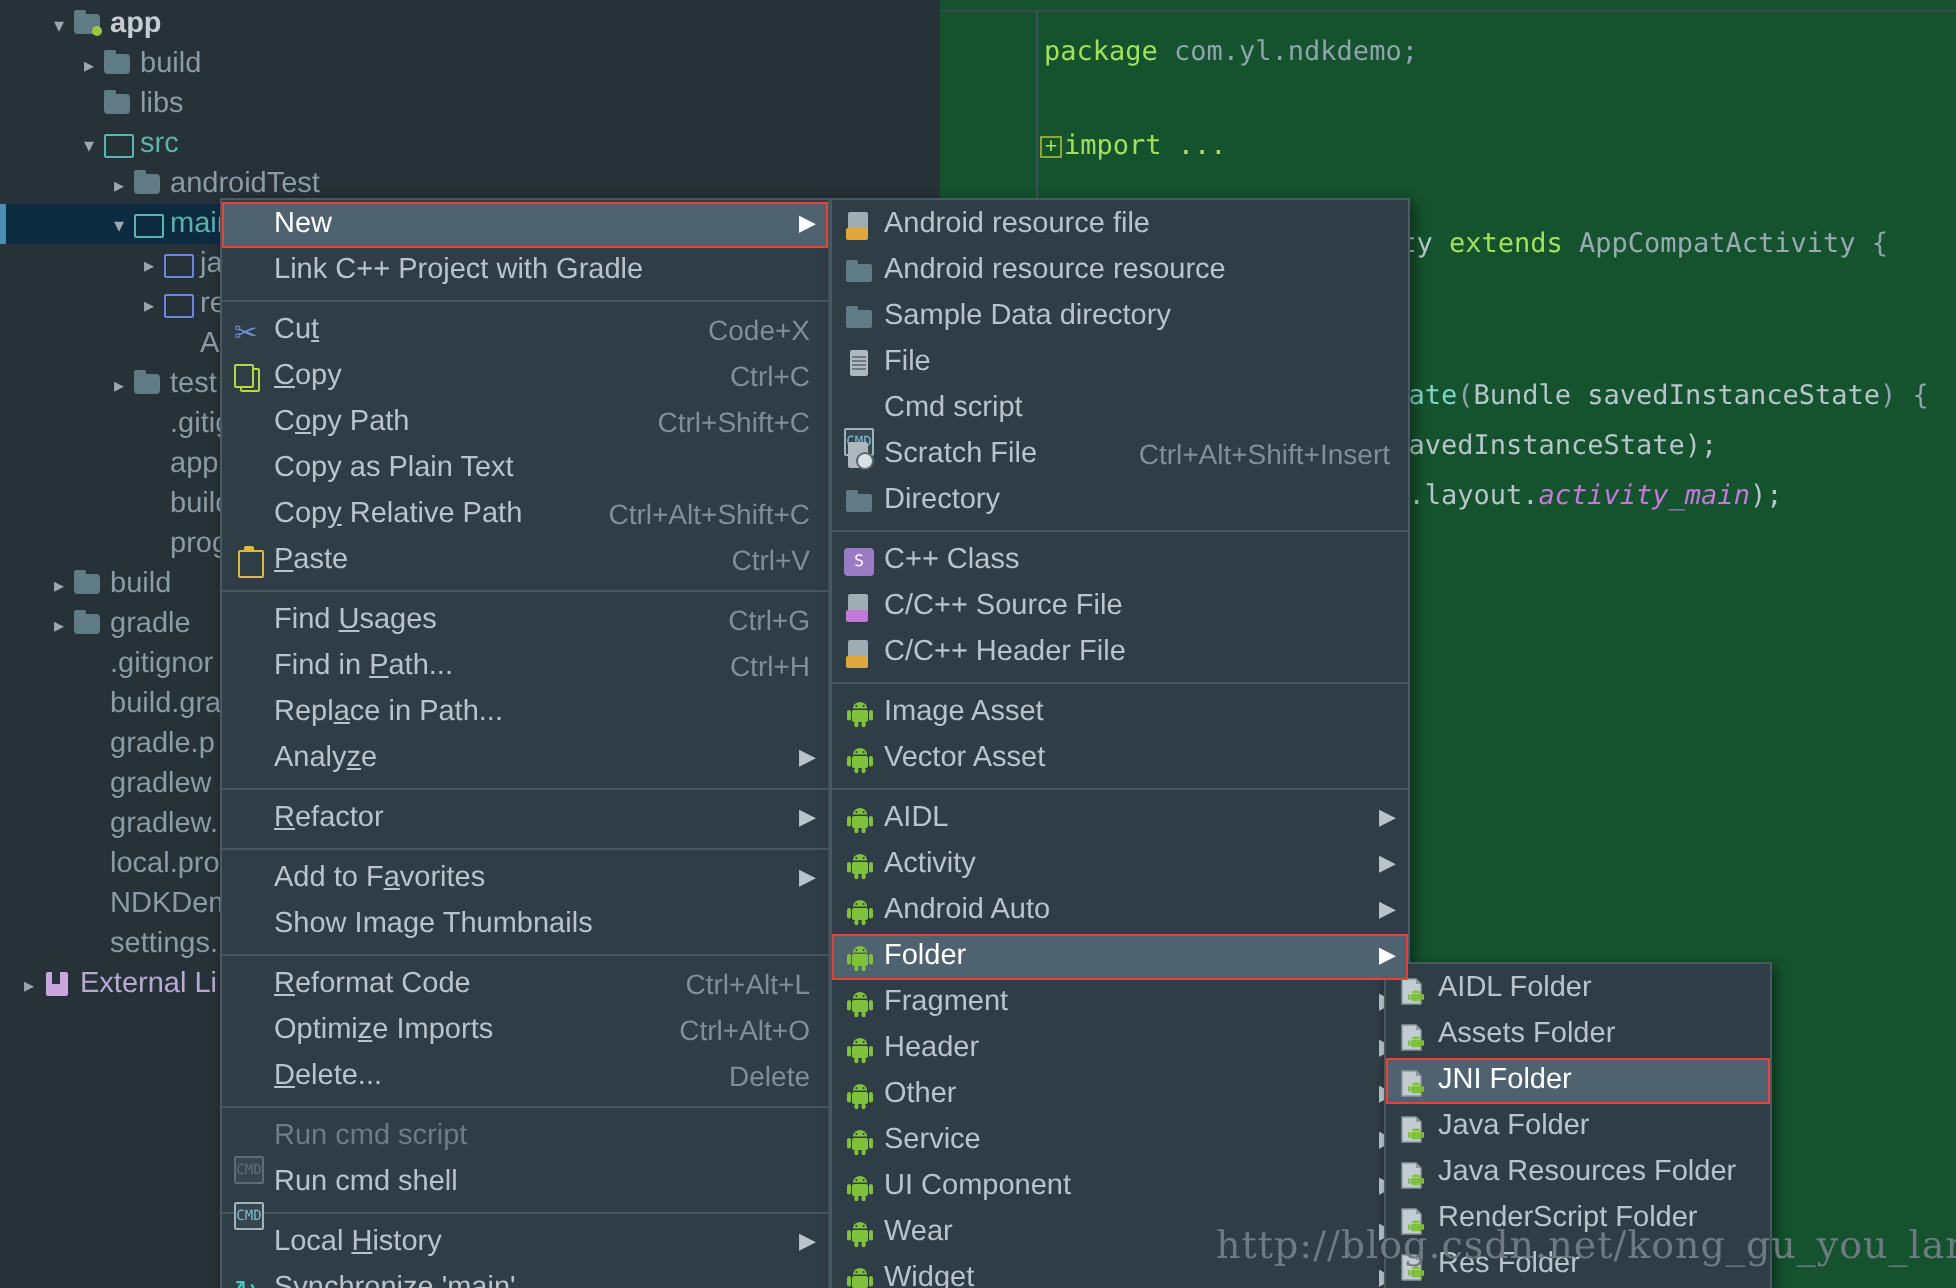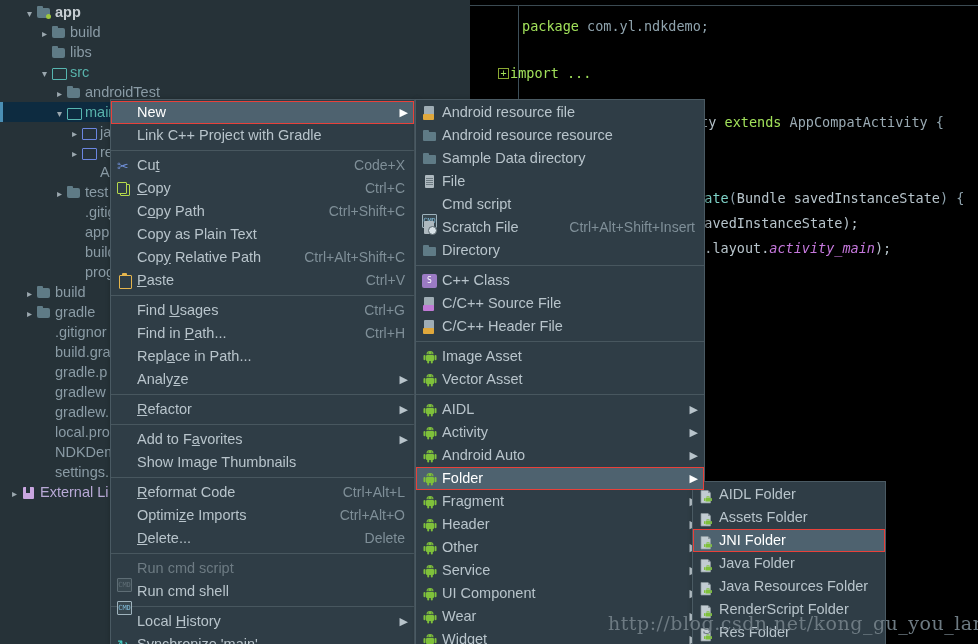--- a/index.html
+++ b/index.html
@@ -78,21 +78,21 @@
     background:#c9a6e0; border-radius:1px;
   }
   .lib-ico::after{
     content:""; position:absolute; left:5px; top:0px; width:4px; height:6px;
     background:#26333b;
   }
 
   
   #editor {
     position:absolute; left:470px; top:0; width:508px; height:644px;
-    background:#000000;
+    background:#14532d;
   }
   #editor .topline{
     position:absolute; left:0; top:5px; width:508px; height:1px; background:#3b4a52;
   }
   #editor .gutterline{
     position:absolute; left:48px; top:6px; width:1px; height:290px; background:#3d4f59;
   }
   .code {
     position:absolute;
     font-family: "DejaVu Sans Mono", "Liberation Mono", monospace;
@@ -260,21 +260,21 @@
       <div class="trow"><span class="tw" style="padding-left:38px"></span><span class="arrow none"></span><span class="tlabel gray">NDKDem</span></div>
       <div class="trow"><span class="tw" style="padding-left:38px"></span><span class="arrow none"></span><span class="tlabel gray">settings.</span></div>
       <div class="trow"><span class="tw" style="padding-left:8px"></span><span class="arrow">▸</span><span class="ico lib-ico"></span><span class="tlabel purple">External Li</span></div>
     </div>
 
   <div id="editor">
     <div class="topline"></div>
     <div class="gutterline"></div>
     <div id="code-lines">
         <div class="code" style="top:18px; left:52px"><span class="kw">package </span><span class="plain">com.yl.ndkdemo</span><span class="plain">;</span></div>
-        <div class="code" style="top:65px; left:28px"><span class="fold">+</span><span class="kw">import ...</span></div>
+        <div class="code" style="top:65px; left:50px"><span class="fold">+</span><span class="kw">import ...</span></div>
         <div class="code" style="top:114px; left:222px"><span class="ident">ity </span><span class="kw">extends </span><span class="type">AppCompatActivity </span><span class="plain">{</span></div>
         <div class="code" style="top:190px; left:218px"><span class="fn">reate</span><span class="plain">(</span><span class="ident">Bundle savedInstanceState</span><span class="plain">) {</span></div>
         <div class="code" style="top:215px; left:218px"><span class="ident">(savedInstanceState);</span></div>
         <div class="code" style="top:240px; left:218px"><span class="ident">(R.layout.</span><span class="italicpink">activity_main</span><span class="ident">);</span></div>
       </div>
   </div>
 
   <div class="menu" id="ctxmenu" style="left:110px; top:99px; width:305px;">
       <div class="mi hl"><span>New</span><span class="sub">▶</span></div>
       <div class="mi"><span>Link C++ Project with Gradle</span></div>

